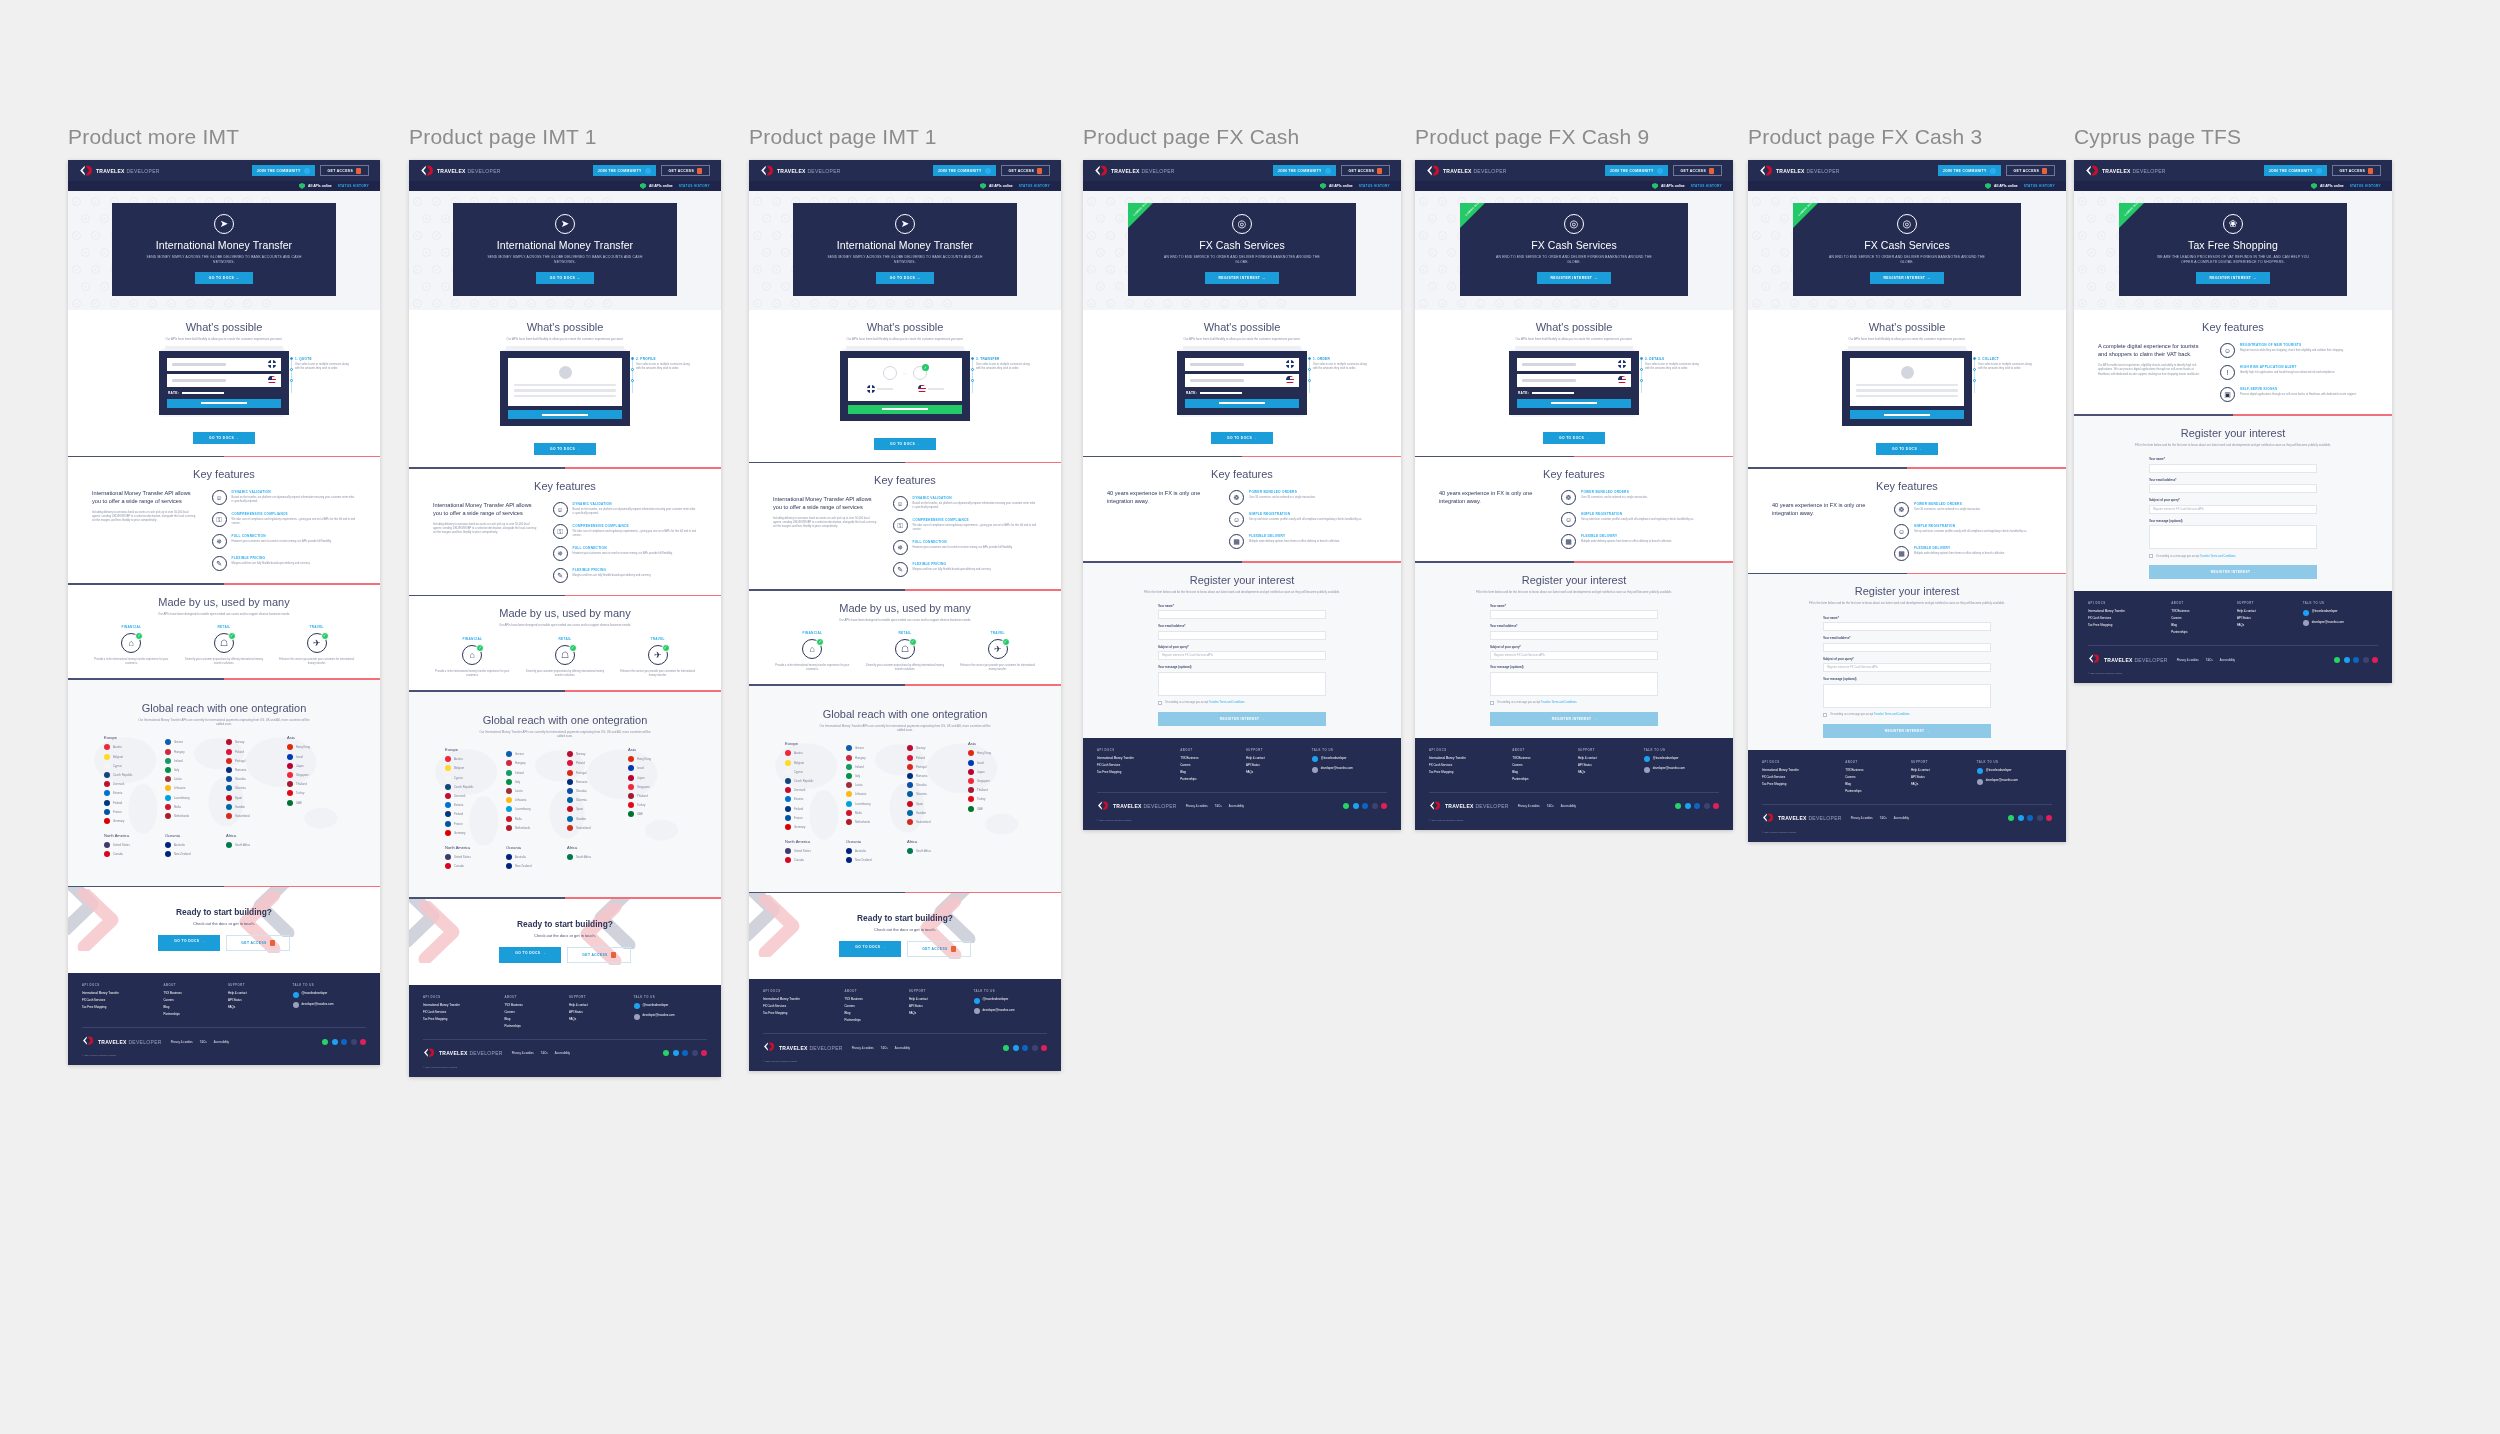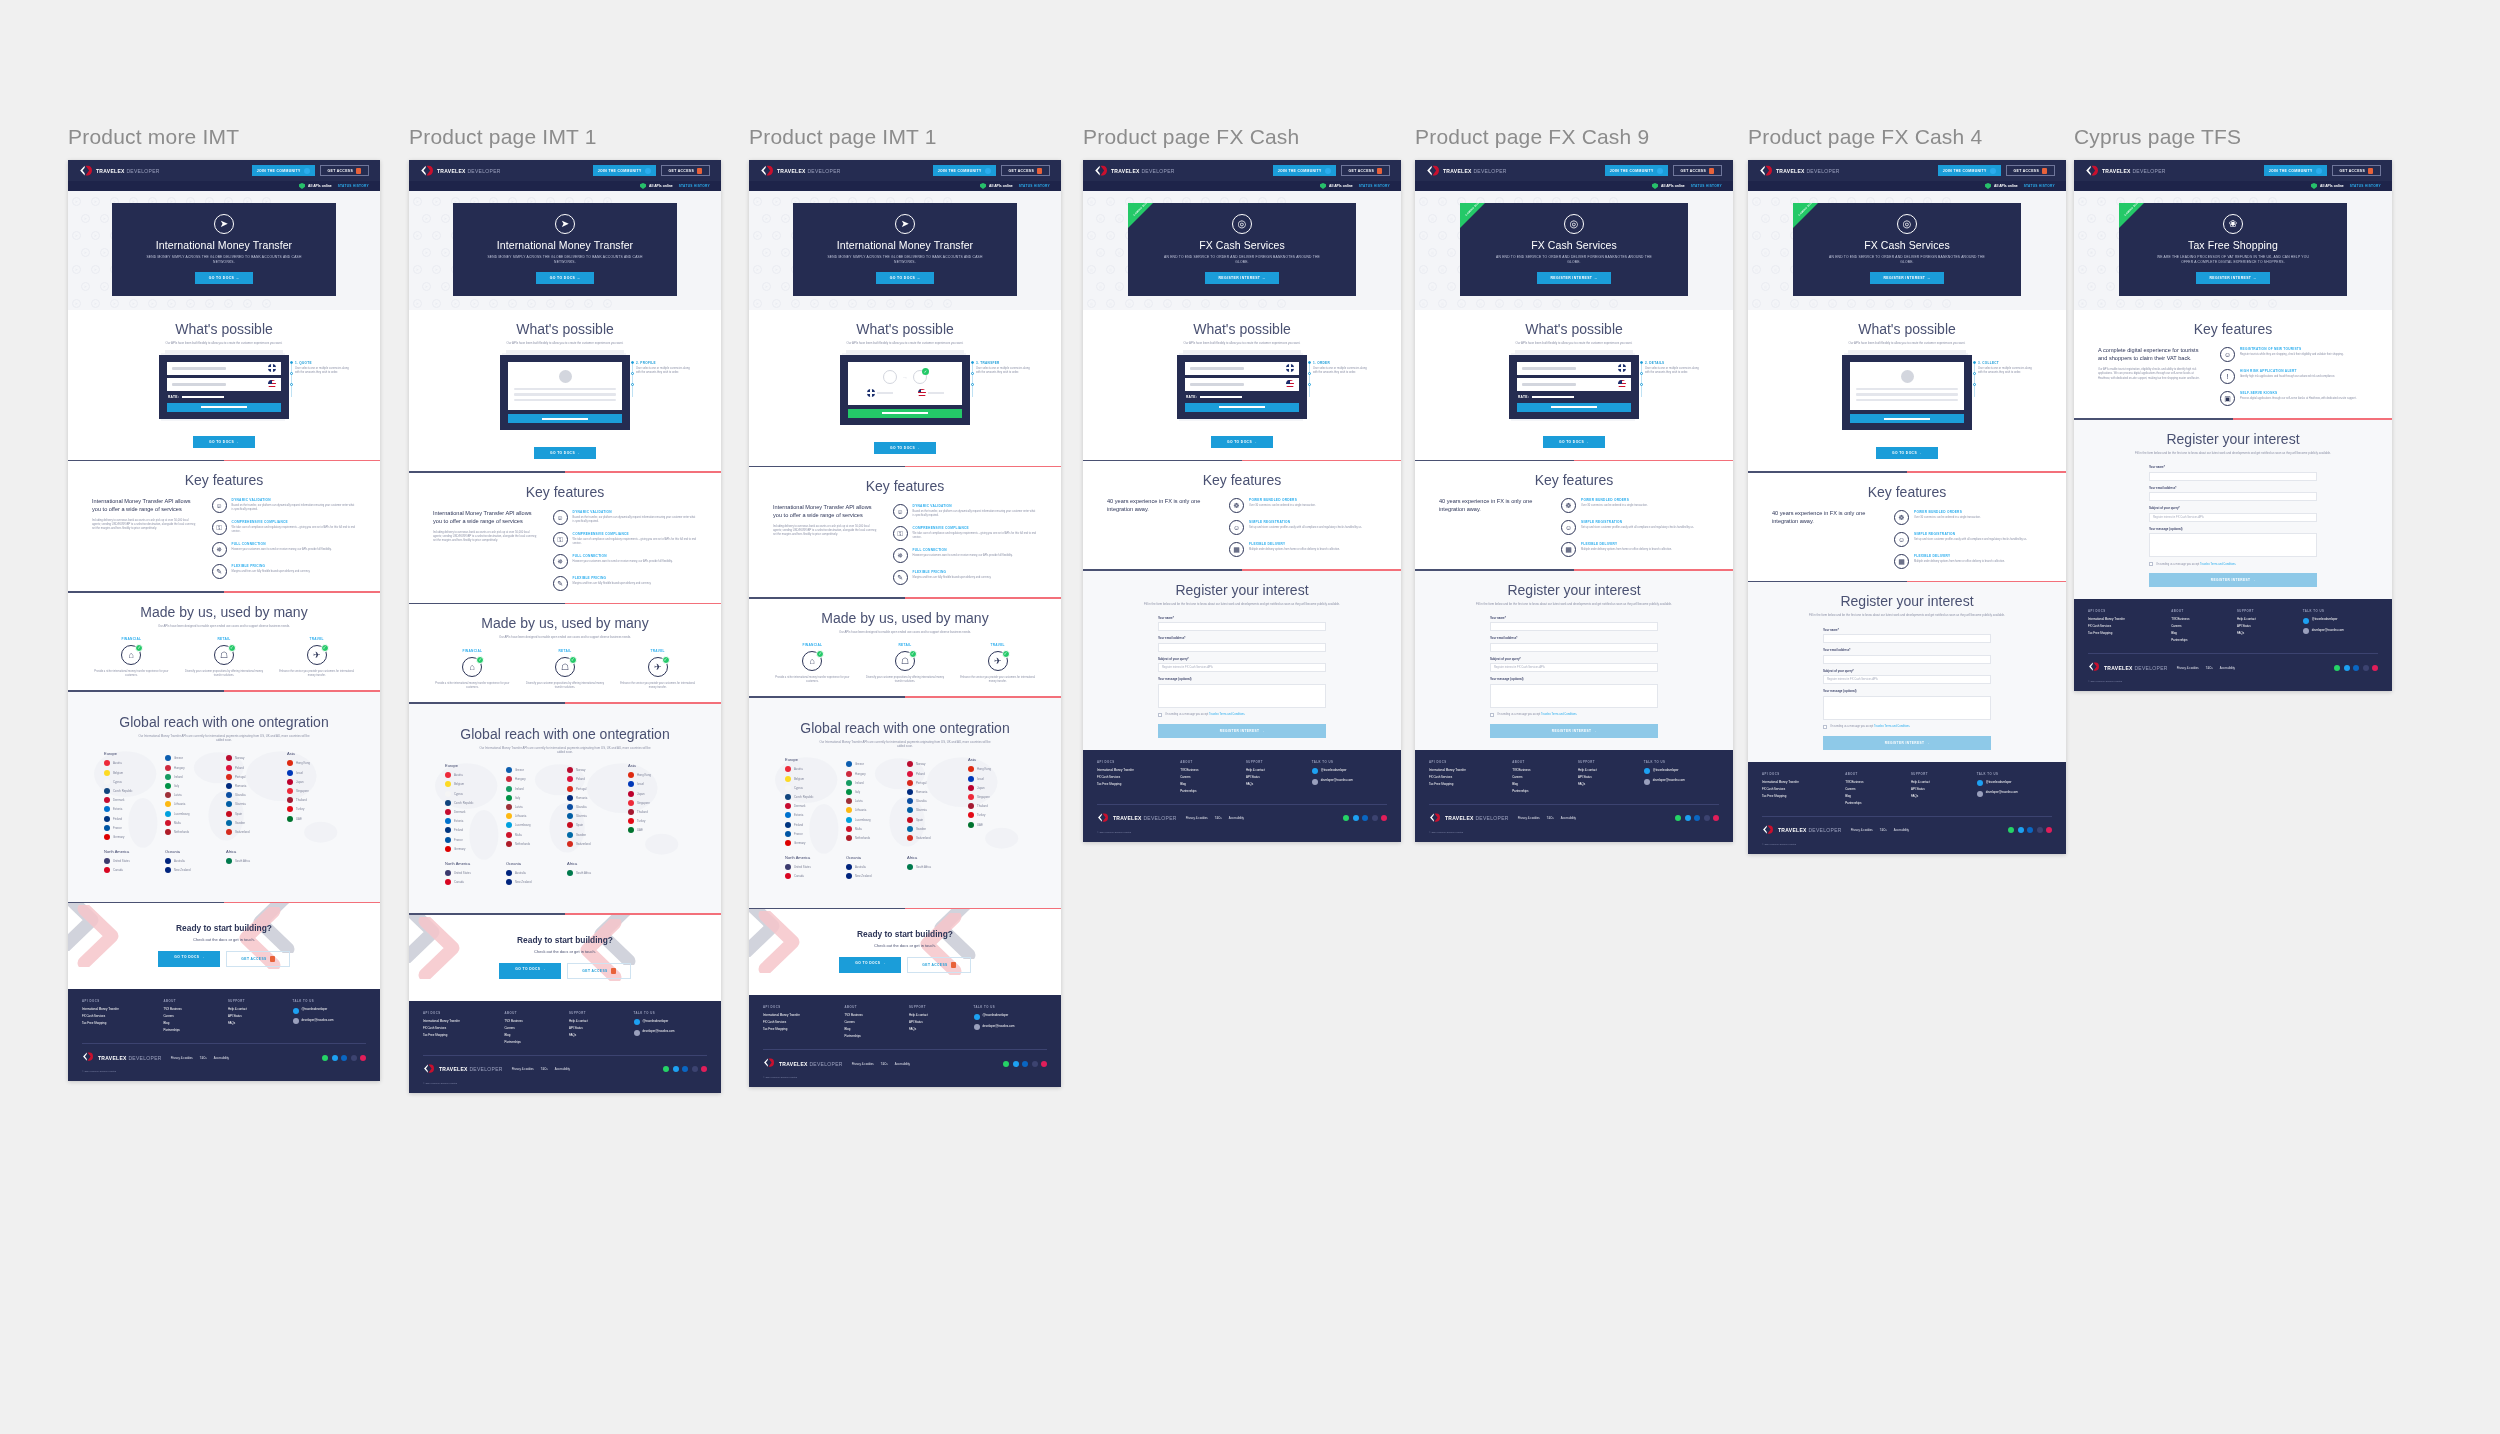--- a/index.html
+++ b/index.html
@@ -90,21 +90,21 @@
     max-width: 78%; letter-spacing: .2px;
   }
   .hero-btn {
     background: #1b9dd9; color: #fff; font-size: 3.4px; font-weight: 700;
     letter-spacing: .4px; padding: 4px 14px; display: inline-block; margin-top: 7px;
   }
 
   
   .sec { padding: 11px 14px 12px; position: relative; background: #fff; }
   .sec.alt { background: #f7f8fa; }
-  .sec-title { text-align: center; font-size: 14px; color: #4a5172; font-weight: 400; }
+  .sec-title { text-align: center; font-size: 11px; color: #4a5172; font-weight: 400; }
   .sec-sub {
     text-align: center; font-size: 2.9px; color: #8b90a6; line-height: 1.5;
     margin: 4px auto 0; max-width: 70%;
   }
   .divider { height: 1.5px; display: flex; }
   .divider i { flex: 1; display: block; }
   .divider .d1 { background: #4a5172; }
   .divider .d2 { background: #f3707a; }
 
   
@@ -2353,21 +2353,21 @@
               <i style="background: rgb(10, 102, 194);"></i>
               <i style="background: rgb(60, 67, 112);"></i>
               <i style="background: rgb(224, 30, 90);"></i>
             </div>
           </div>
           <div class="f-copy">© 2019 Travelex Europe Limited</div>
         </div>
       </div>
     </div>
     <div class="artboard" style="left: 1748px; top: 125px; width: 318px;">
-      <div class="artboard-title">Product page FX Cash 4</div>
+      <div class="artboard-title">Product page FX Cash 3</div>
       <div class="page" style="width: 318px;">
         <div class="site-header">
           <div class="hdr-main">
             <div class="brand">
               <span class="brand-mark">
                 <svg width="13" height="13" viewBox="0 0 32 32">
   <path d="M3 16L14 4v5L8.5 16 14 23v5z" fill="#fff"></path>
   <path d="M16 4h6a10 12 0 0 1 0 24h-6l9-12z" fill="#c8102e"></path>
                 </svg>
               </span>

